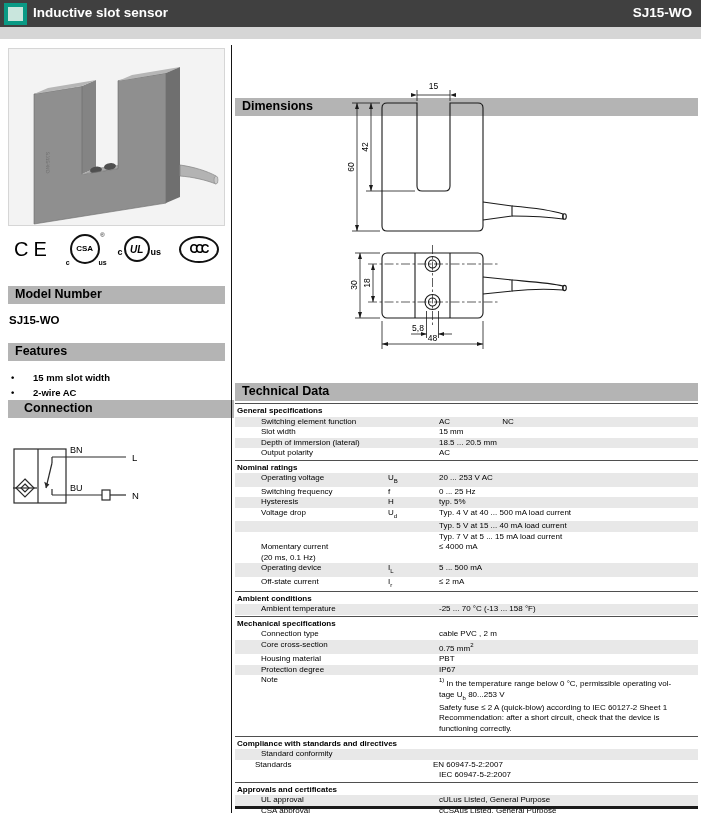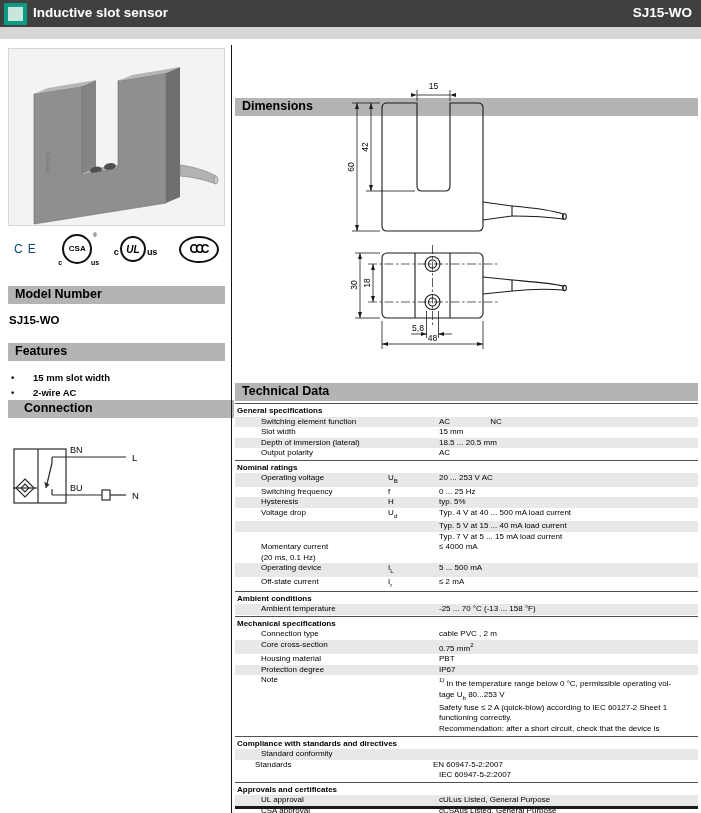--- a/index.html
+++ b/index.html
@@ -17,21 +17,21 @@
   
   .bar{background:#b4b4b4;color:#000;font-size:12.5px;font-weight:bold;
        padding:2px 0 3px 7px;line-height:13px;}
 
   
   .left-col{position:absolute;left:8px;top:48px;width:217px;height:760px;}
   .photo{position:absolute;left:0;top:0;width:215px;height:176px;
          background:#f3f3f3;border:1px solid #d6d6d6;}
   .logos{position:absolute;left:0;top:184px;width:217px;height:34px;display:flex;
          align-items:center;justify-content:space-between;padding:0 6px;box-sizing:border-box;}
-  .logo-ce{font-size:12px;letter-spacing:5px;color:#0c4a6e;}
+  .logo-ce{font-size:20px;letter-spacing:5px;color:#000000;}
   .logo-csa{position:relative;width:26px;height:26px;border:2.5px solid #111;border-radius:50%;}
   .logo-csa .t{position:absolute;left:0;right:0;top:8px;text-align:center;font-size:8px;font-weight:bold;}
   .logo-csa .c{position:absolute;left:-6px;bottom:-4px;font-size:7px;font-weight:bold;}
   .logo-csa .us{position:absolute;right:-9px;bottom:-4px;font-size:7px;font-weight:bold;}
   .logo-csa .reg{position:absolute;right:-7px;top:-4px;font-size:6px;}
   .logo-ul{display:flex;align-items:center;}
   .logo-ul .c{font-size:9px;font-weight:bold;margin-right:1px;margin-top:6px;}
   .logo-ul .circ{width:22px;height:22px;border:2.5px solid #111;border-radius:50%;
                  display:flex;align-items:center;justify-content:center;
                  font-size:10px;font-weight:bold;font-style:italic;}
@@ -59,21 +59,21 @@
   .bar-technical{position:absolute;left:0;top:338px;width:456px;}
   .tech-table{position:absolute;left:0;top:357px;width:463px;font-size:8px;}
   .t-group{font-weight:bold;border-top:1px solid #4f4f4f;padding:1px 0 0 2px;
            line-height:11.5px;margin-top:1px;}
   .t-row{display:flex;line-height:10.6px;min-height:10.6px;white-space:nowrap;}
   .t-row.shaded{background:#e8e8e8;}
   .t-label{width:127px;padding-left:26px;flex:none;overflow:hidden;}
   .t-label.ind2{padding-left:20px;}
   .t-sym{width:51px;flex:none;}
   .t-val{flex:1;}
-  .t-val .v2{margin-left:40px;}
+  .t-val .v2{margin-left:52px;}
   sub,sup{font-size:6px;}
   .bottom-line{position:absolute;left:235px;top:806px;width:463px;height:3px;background:#1a1a1a;}
 
   svg text{font-family:"Liberation Sans",sans-serif;}
 </style>
 </head>
 <body>
 
 <div class="page">
 
@@ -367,26 +367,26 @@
           <div class="t-val">tage U<sub>b</sub> 80...253 V</div>
         </div>
         <div class="t-row">
           <div class="t-label"></div>
           <div class="t-sym"></div>
           <div class="t-val">Safety fuse ≤ 2 A (quick-blow) according to IEC 60127-2 Sheet 1</div>
         </div>
         <div class="t-row">
           <div class="t-label"></div>
           <div class="t-sym"></div>
+          <div class="t-val">Recommendation: after a short circuit, check that the device is</div>
+        </div>
+        <div class="t-row">
+          <div class="t-label"></div>
+          <div class="t-sym"></div>
           <div class="t-val">functioning correctly.</div>
-        </div>
-        <div class="t-row">
-          <div class="t-label"></div>
-          <div class="t-sym"></div>
-          <div class="t-val">Recommendation: after a short circuit, check that the device is</div>
         </div>
         <div class="t-group">Compliance with standards and directives</div>
         <div class="t-row shaded">
           <div class="t-label">Standard conformity</div>
           <div class="t-sym"></div>
           <div class="t-val"></div>
         </div>
         <div class="t-row">
           <div class="t-label ind2">Standards</div>
           <div class="t-sym"></div>

